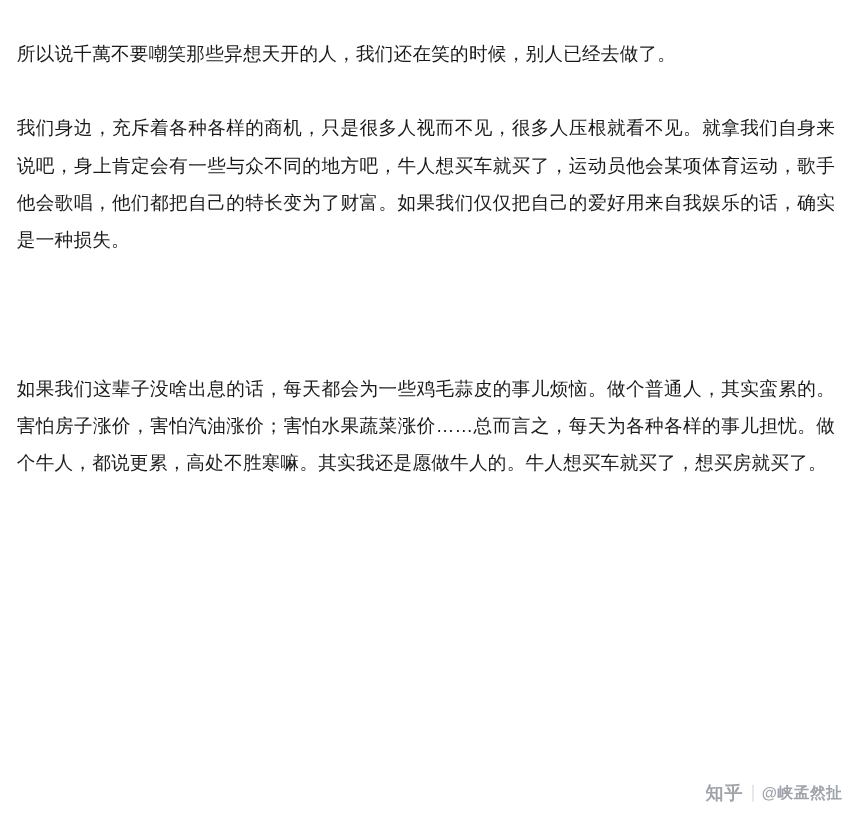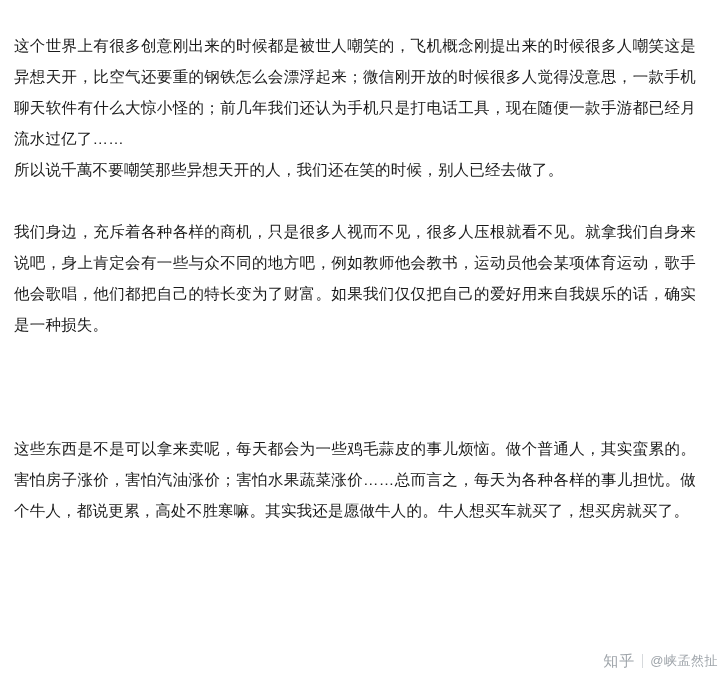--- a/index.html
+++ b/index.html
@@ -43,22 +43,23 @@
   .footer {
     position: absolute;
     left: 0;
     bottom: 0;
     width: 720px;
     height: 42px;
     background: #ffffff;
     display: flex;
     align-items: center;
     justify-content: flex-end;
-    padding-right: 2px;
+    padding-right: 18px;
     box-sizing: border-box;
+    font-weight: bold;
   }
   .watermark {
     display: flex;
     align-items: center;
     gap: 7px;
     opacity: 0.95;
   }
   .zhihu-logo {
     font-size: 15px;
     color: #9aa0a6;
@@ -75,28 +76,27 @@
     font-size: 13px;
     color: #9aa0a6;
     letter-spacing: 0.5px;
   }
 </style>
 </head>
 <body>
 
 <div class="page">
   <div class="article">
-    <p class="para">这个世界上有很多创意刚出来的时候都是被世人嘲笑的，飞机概念刚提出来的时候很多人嘲笑这是异想天开，比空气还要重的钢铁怎么会漂浮起来；微信刚开放的时候很多人觉得没意思，一款手机聊天软件有什么大惊小怪的；前几年我们还认为手机只是打电话工具，现在随便一款手游都已经月流水过亿了……</p>
     <p class="para">所以说千萬不要嘲笑那些异想天开的人，我们还在笑的时候，别人已经去做了。</p>
     <div class="gap-large"></div>
-    <p class="para">我们身边，充斥着各种各样的商机，只是很多人视而不见，很多人压根就看不见。就拿我们自身来说吧，身上肯定会有一些与众不同的地方吧，例如教师他会教书，运动员他会某项体育运动，歌手他会歌唱，他们都把自己的特长变为了财富。如果我们仅仅把自己的爱好用来自我娱乐的话，确实是一种损失。</p>
+    <p class="para">我们身边，充斥着各种各样的商机，只是很多人视而不见，很多人压根就看不见。就拿我们自身来说吧，身上肯定会有一些与众不同的地方吧，牛人想买车就买了，运动员他会某项体育运动，歌手他会歌唱，他们都把自己的特长变为了财富。如果我们仅仅把自己的爱好用来自我娱乐的话，确实是一种损失。</p>
     <div class="gap-large"></div>
     <div class="gap-large"></div>
     <div class="gap-large"></div>
-    <p class="para">这些东西是不是可以拿来卖呢，每天都会为一些鸡毛蒜皮的事儿烦恼。做个普通人，其实蛮累的。害怕房子涨价，害怕汽油涨价；害怕水果蔬菜涨价……总而言之，每天为各种各样的事儿担忧。做个牛人，都说更累，高处不胜寒嘛。其实我还是愿做牛人的。牛人想买车就买了，想买房就买了。</p>
+    <p class="para">如果我们这辈子没啥出息的话，每天都会为一些鸡毛蒜皮的事儿烦恼。做个普通人，其实蛮累的。害怕房子涨价，害怕汽油涨价；害怕水果蔬菜涨价……总而言之，每天为各种各样的事儿担忧。做个牛人，都说更累，高处不胜寒嘛。其实我还是愿做牛人的。牛人想买车就买了，想买房就买了。</p>
   </div>
 
   <div class="footer">
     <div class="watermark">
       <span class="zhihu-logo">知乎</span>
       <span class="wm-sep"></span>
       <span class="wm-user">@峡孟然扯</span>
     </div>
   </div>
 </div>

